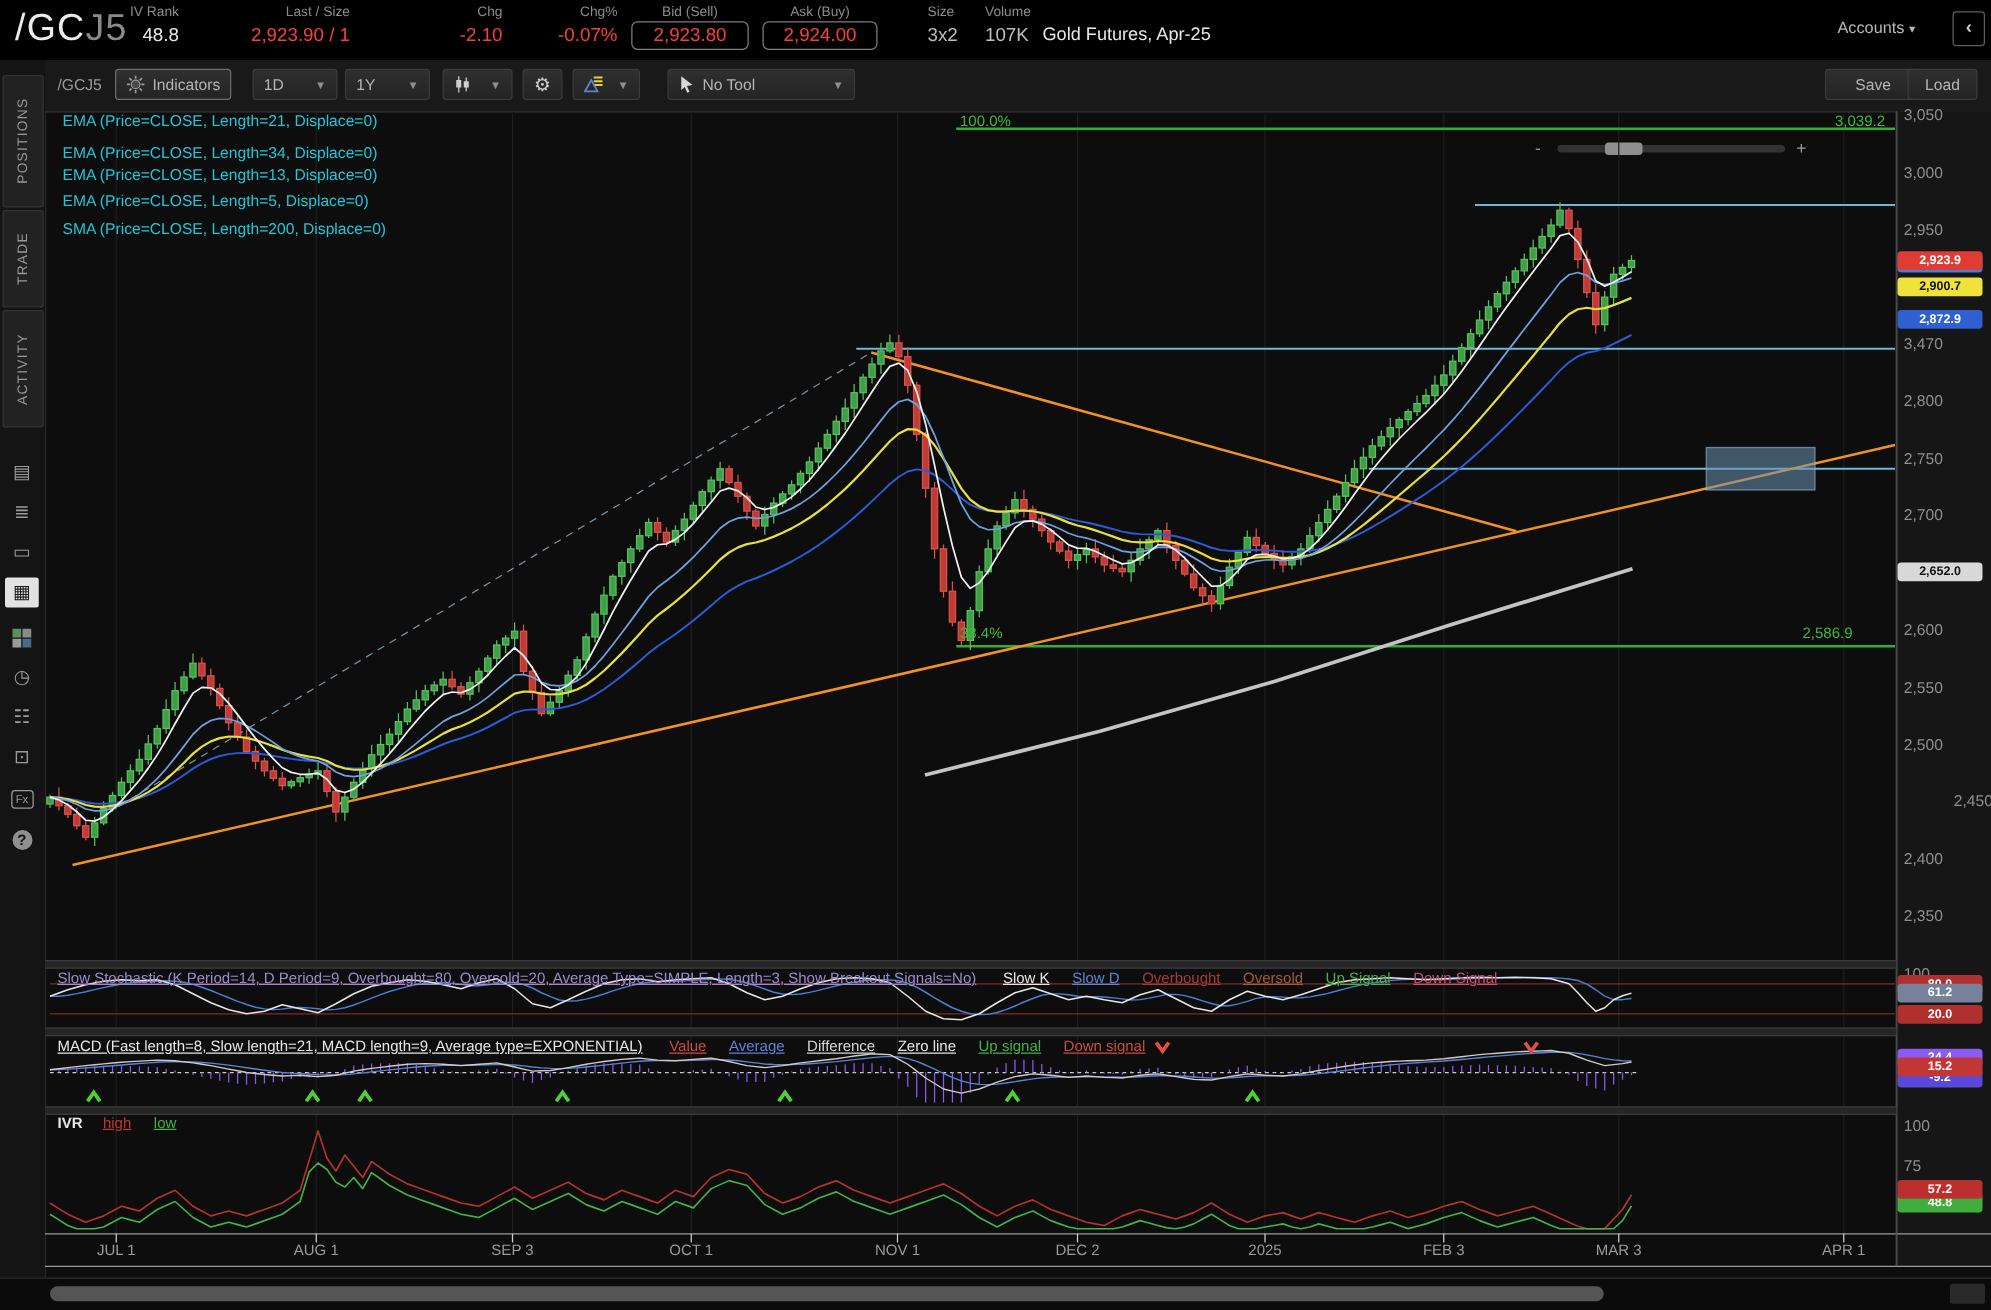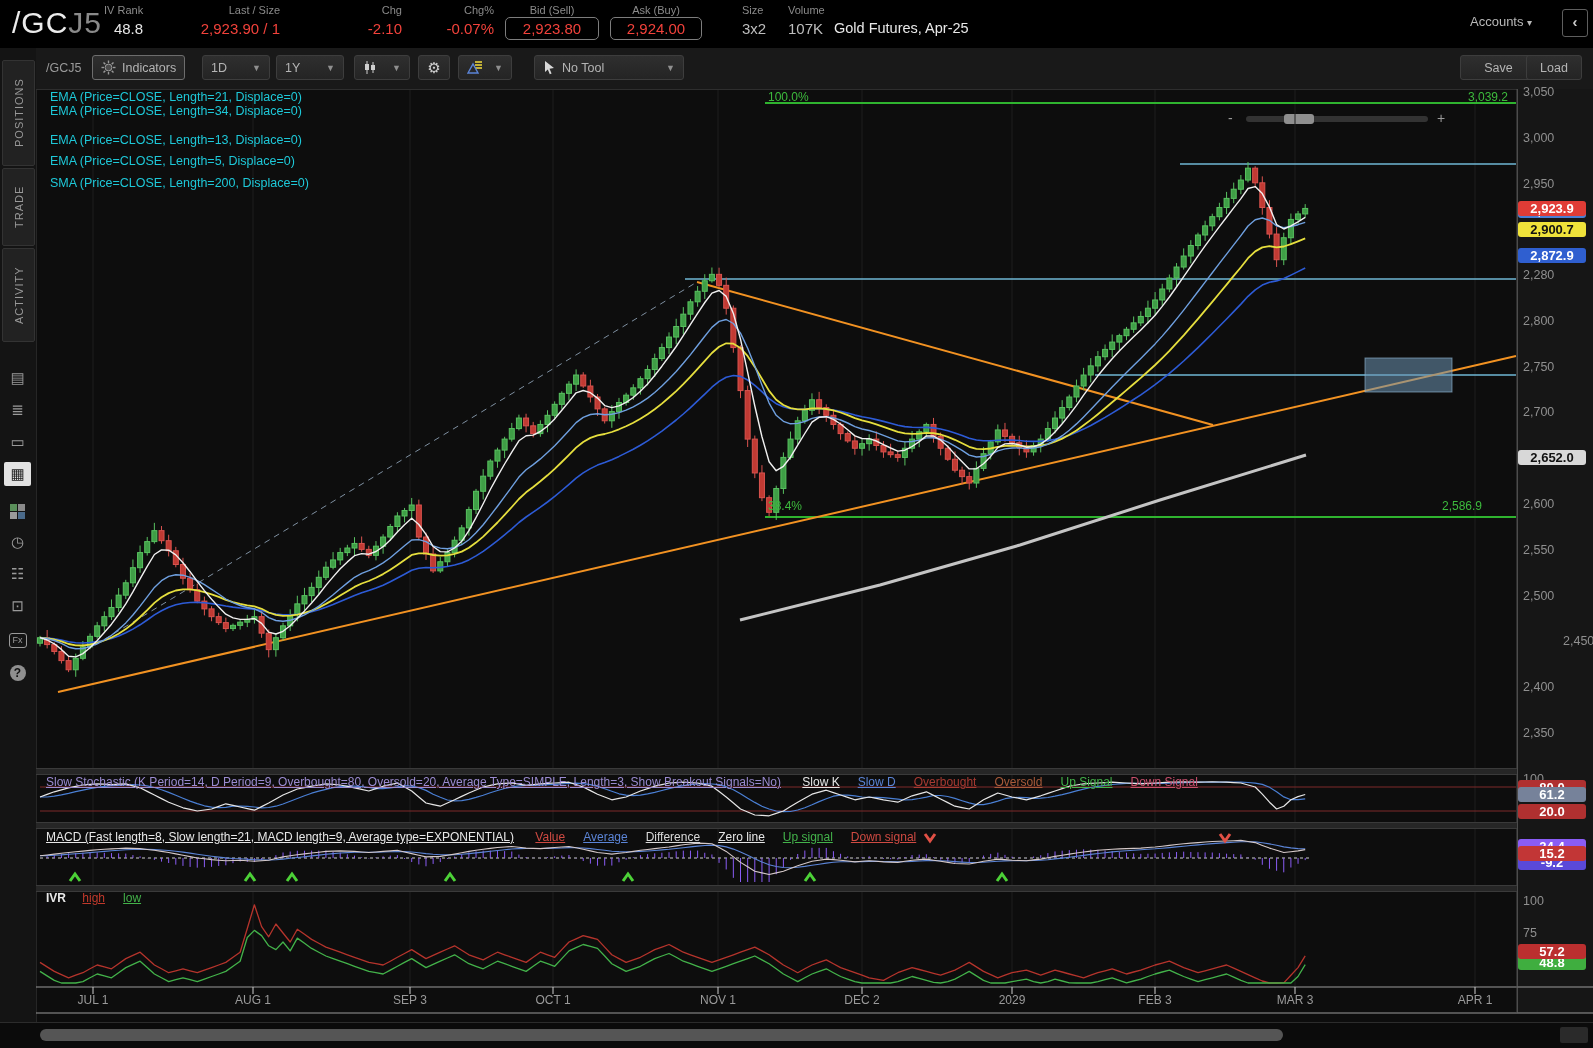--- a/index.html
+++ b/index.html
@@ -45,21 +45,21 @@
   .zsign{position:absolute;top:62px;color:#9a9a9a;font-size:14px;cursor:pointer;}
   
   #chart-svg{position:absolute;left:0;top:0;pointer-events:none;}
   .olay{position:absolute;pointer-events:none;white-space:nowrap;}
   .ema-lbl{color:#1ec8d8;font-size:12.5px;}
   .fib-lbl{color:#3dbb3d;font-size:12px;}
   .leg{font-size:12px;}
   .leg span{margin-right:9px;text-decoration:underline;}
   .axis-col{position:absolute;left:1517px;top:89px;width:76px;height:924px;background:#161616;border-left:1px solid #4c4c4c;}
   .ptick{position:absolute;left:1523px;color:#8f8f8f;font-size:12.5px;}
-  .bub{position:absolute;left:1518px;width:68px;height:15px;border-radius:3px;font-size:13px;font-weight:bold;
+  .bub{position:absolute;left:1518px;width:68px;height:15px;border-radius:3px;font-size:10px;font-weight:bold;
        text-align:center;line-height:15px;}
   .ttick{position:absolute;top:993px;color:#9a9a9a;font-size:12px;transform:translateX(-50%);}
   .psep{position:absolute;left:36px;width:1481px;height:5px;background:#262626;border-top:1px solid #3a3a3a;border-bottom:1px solid #3a3a3a;}
   
   #hscroll{position:absolute;left:0px;top:1022px;width:1593px;height:26px;background:#0b0b0b;border-top:1px solid #2c2c2c;}
   #hthumb{position:absolute;left:40px;top:6px;width:1243px;height:12px;background:#555;border-radius:6px;cursor:pointer;}
   #hcorner{position:absolute;left:1560px;top:4px;width:28px;height:16px;background:#2a2a2a;border-radius:2px;}
 </style>
 </head>
 <body>
@@ -782,21 +782,21 @@
       <line x1="553" y1="987" x2="553" y2="994" stroke="#cfcfcf" stroke-width="1"></line>
       <line x1="718" y1="987" x2="718" y2="994" stroke="#cfcfcf" stroke-width="1"></line>
       <line x1="862" y1="987" x2="862" y2="994" stroke="#cfcfcf" stroke-width="1"></line>
       <line x1="1012" y1="987" x2="1012" y2="994" stroke="#cfcfcf" stroke-width="1"></line>
       <line x1="1155" y1="987" x2="1155" y2="994" stroke="#cfcfcf" stroke-width="1"></line>
       <line x1="1295" y1="987" x2="1295" y2="994" stroke="#cfcfcf" stroke-width="1"></line>
       <line x1="1475" y1="987" x2="1475" y2="994" stroke="#cfcfcf" stroke-width="1"></line>
     </svg>
 
   <div class="olay ema-lbl" style="left:50px;top:90px;">EMA (Price=CLOSE, Length=21, Displace=0)</div>
-  <div class="olay ema-lbl" style="left:50px;top:104px;">EMA (Price=CLOSE, Length=34, Displace=0)</div>
+  <div class="olay ema-lbl" style="left:50px;top:115px;">EMA (Price=CLOSE, Length=34, Displace=0)</div>
   <div class="olay ema-lbl" style="left:50px;top:133px;">EMA (Price=CLOSE, Length=13, Displace=0)</div>
   <div class="olay ema-lbl" style="left:50px;top:154px;">EMA (Price=CLOSE, Length=5, Displace=0)</div>
   <div class="olay ema-lbl" style="left:50px;top:176px;">SMA (Price=CLOSE, Length=200, Displace=0)</div>
 
   <div class="olay fib-lbl" style="left:768px;top:90px;">100.0%</div>
   <div class="olay fib-lbl" style="left:1468px;top:90px;">3,039.2</div>
   <div class="olay fib-lbl" style="left:768px;top:499px;">38.4%</div>
   <div class="olay fib-lbl" style="left:1442px;top:499px;">2,586.9</div>
 
   <div class="olay leg" id="stoch-row" style="left:46px;top:775px;">
@@ -811,41 +811,41 @@
 
   <div class="psep" style="top:768px;"></div>
   <div class="psep" style="top:822px;"></div>
   <div class="psep" style="top:885px;"></div>
 
   <div id="overlays">
       <div class="ptick" style="top:85px;">3,050</div>
       <div class="ptick" style="top:131px;">3,000</div>
       <div class="ptick" style="top:177px;">2,950</div>
       <div class="ptick" style="top:222px;">2,900</div>
-      <div class="ptick" style="top:268px;">2,280</div>
+      <div class="ptick" style="top:268px;">3,470</div>
       <div class="ptick" style="top:314px;">2,800</div>
       <div class="ptick" style="top:360px;">2,750</div>
       <div class="ptick" style="top:405px;">2,700</div>
       <div class="ptick" style="top:451px;">2,650</div>
       <div class="ptick" style="top:497px;">2,600</div>
       <div class="ptick" style="top:543px;">2,550</div>
       <div class="ptick" style="top:589px;">2,500</div>
       <div class="ptick" style="top:634px;margin-left:40px;">2,450</div>
       <div class="ptick" style="top:680px;">2,400</div>
       <div class="ptick" style="top:726px;">2,350</div>
       <div class="ptick" style="top:772px;">100</div>
       <div class="ptick" style="top:894px;">100</div>
       <div class="ptick" style="top:926px;">75</div>
       <div class="ttick" style="left:93px;">JUL 1</div>
       <div class="ttick" style="left:253px;">AUG 1</div>
       <div class="ttick" style="left:410px;">SEP 3</div>
       <div class="ttick" style="left:553px;">OCT 1</div>
       <div class="ttick" style="left:718px;">NOV 1</div>
       <div class="ttick" style="left:862px;">DEC 2</div>
-      <div class="ttick" style="left:1012px;">2029</div>
+      <div class="ttick" style="left:1012px;">2025</div>
       <div class="ttick" style="left:1155px;">FEB 3</div>
       <div class="ttick" style="left:1295px;">MAR 3</div>
       <div class="ttick" style="left:1475px;">APR 1</div>
       <div class="bub" style="top:248px;background:#2f5fd0;color:#ffffff;">2,872.9</div>
       <div class="bub" style="top:203px;background:#4a7fd4;color:#ffffff;">2,910.6</div>
       <div class="bub" style="top:222px;background:#efe23a;color:#111111;">2,900.7</div>
       <div class="bub" style="top:450px;background:#d8d8d8;color:#111111;">2,652.0</div>
       <div class="bub" style="top:201px;background:#e03c36;color:#ffffff;">2,923.9</div>
       <div class="bub" style="top:780px;background:#b03030;color:#ffffff;">80.0</div>
       <div class="bub" style="top:804px;background:#b03030;color:#ffffff;">20.0</div>

